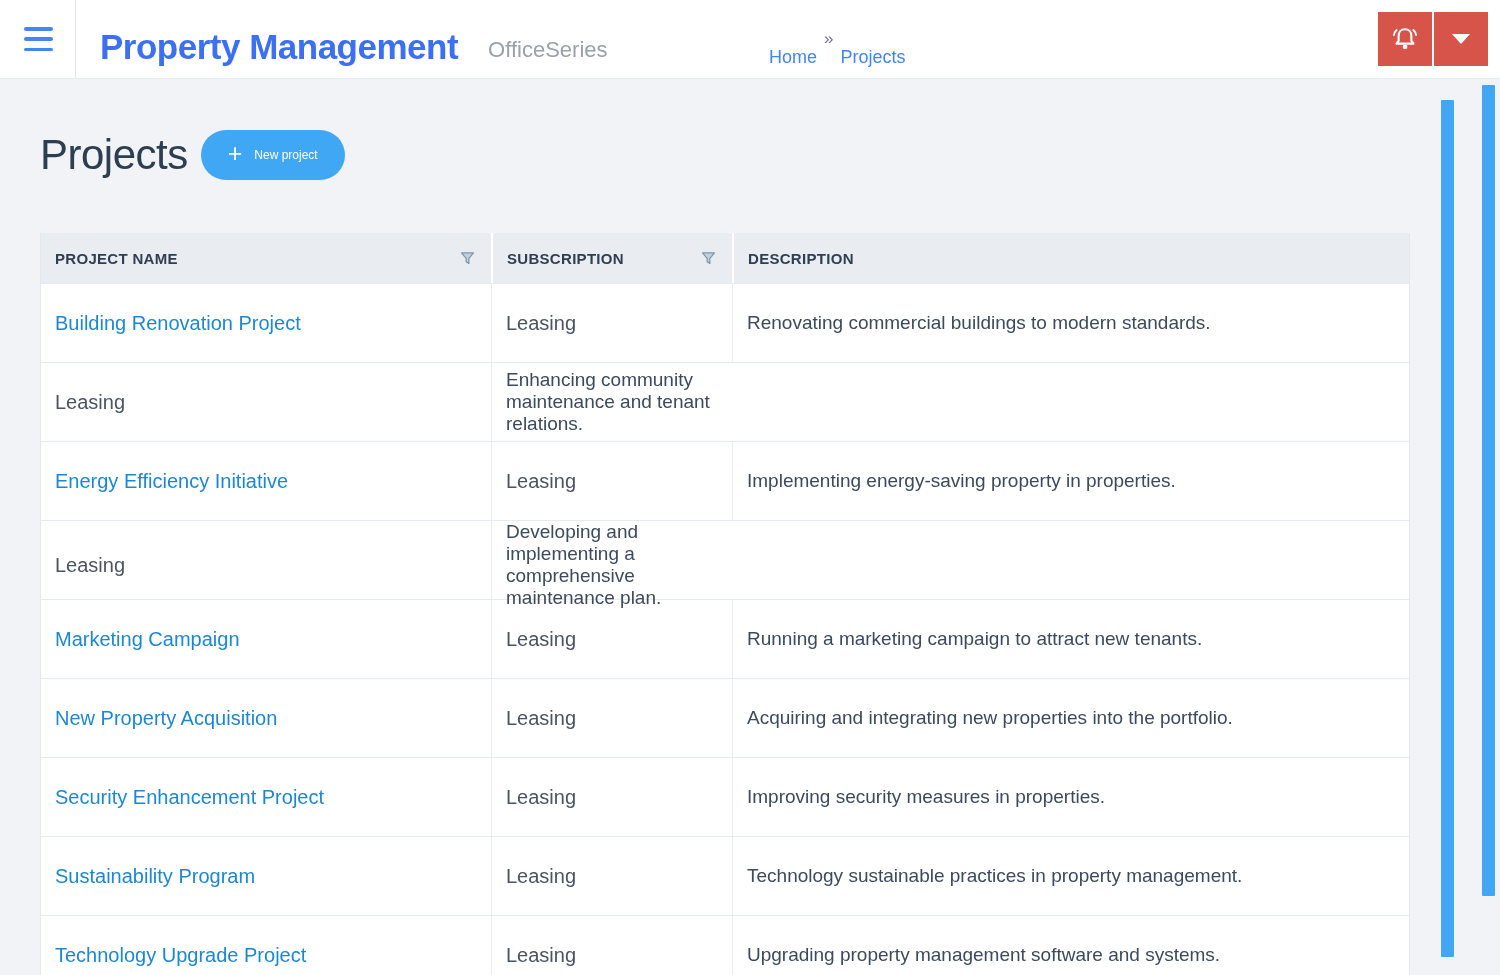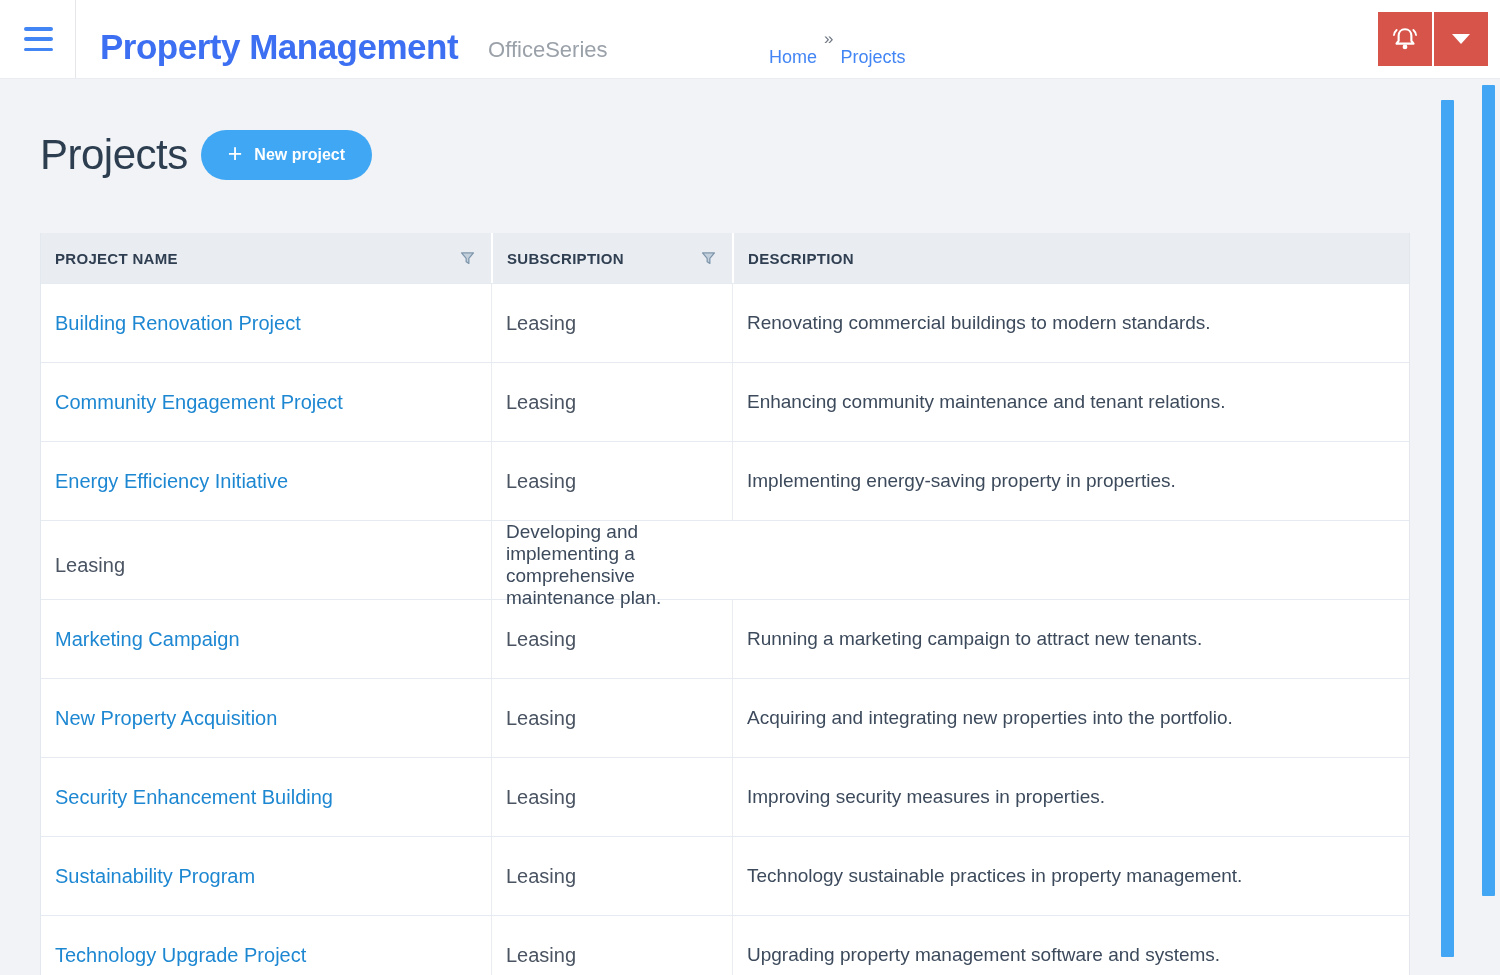--- a/index.html
+++ b/index.html
@@ -41,21 +41,21 @@
 
   
   .page-head{position:absolute;left:40px;top:130px;display:flex;align-items:center;gap:13px;}
   .page-title{font-size:42px;font-weight:400;color:#2d3e50;margin:0;letter-spacing:-0.5px;}
   .new-project-btn{
     display:inline-flex;align-items:center;height:50px;padding:0 27px;
     background:#3fa7f3;color:#fff;border:none;border-radius:26px;cursor:pointer;
     font-family:"Liberation Sans", sans-serif;
   }
   .new-project-btn .plus{font-size:25px;font-weight:400;margin-right:12px;line-height:1;padding-bottom:3px;}
-  .new-project-btn .lbl{font-size:16px;font-weight:700;}
+  .new-project-btn .lbl{font-size:12px;font-weight:400;}
 
   
   .table{
     position:absolute;left:40px;top:233px;width:1370px;
     background:#fff;border:1px solid #e3e8ee;border-top:none;box-sizing:border-box;
   }
   .thead{
     display:grid;grid-template-columns:450px 241px auto;
     background:#e9edf2;height:50px;box-sizing:border-box;
   }
@@ -157,23 +157,20 @@
     </div>
 
     <div class="trow">
       <div class="td">
           <a>Building Renovation Project</a>
         </div>
       <div class="td sub">Leasing</div>
       <div class="td desc">Renovating commercial buildings to modern standards.</div>
     </div>
     <div class="trow">
-      <div class="td">
-          <a>Community Engagement Project</a>
-        </div>
       <div class="td sub">Leasing</div>
       <div class="td desc">Enhancing community maintenance and tenant relations.</div>
     </div>
     <div class="trow">
       <div class="td">
           <a>Energy Efficiency Initiative</a>
         </div>
       <div class="td sub">Leasing</div>
       <div class="td desc">Implementing energy-saving property in properties.</div>
     </div>
@@ -190,21 +187,21 @@
     </div>
     <div class="trow">
       <div class="td">
           <a>New Property Acquisition</a>
         </div>
       <div class="td sub">Leasing</div>
       <div class="td desc">Acquiring and integrating new properties into the portfolio.</div>
     </div>
     <div class="trow">
       <div class="td">
-          <a>Security Enhancement Building</a>
+          <a>Security Enhancement Project</a>
         </div>
       <div class="td sub">Leasing</div>
       <div class="td desc">Improving security measures in properties.</div>
     </div>
     <div class="trow">
       <div class="td">
           <a>Sustainability Program</a>
         </div>
       <div class="td sub">Leasing</div>
       <div class="td desc">Technology sustainable practices in property management.</div>

